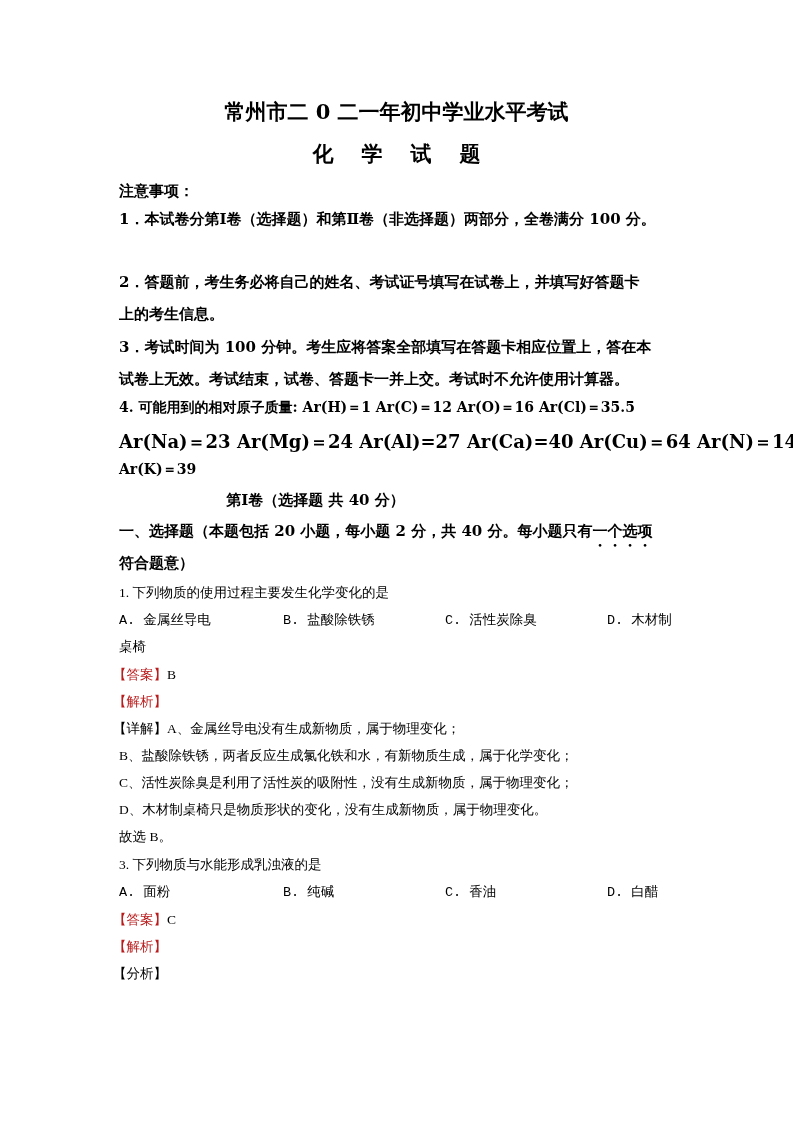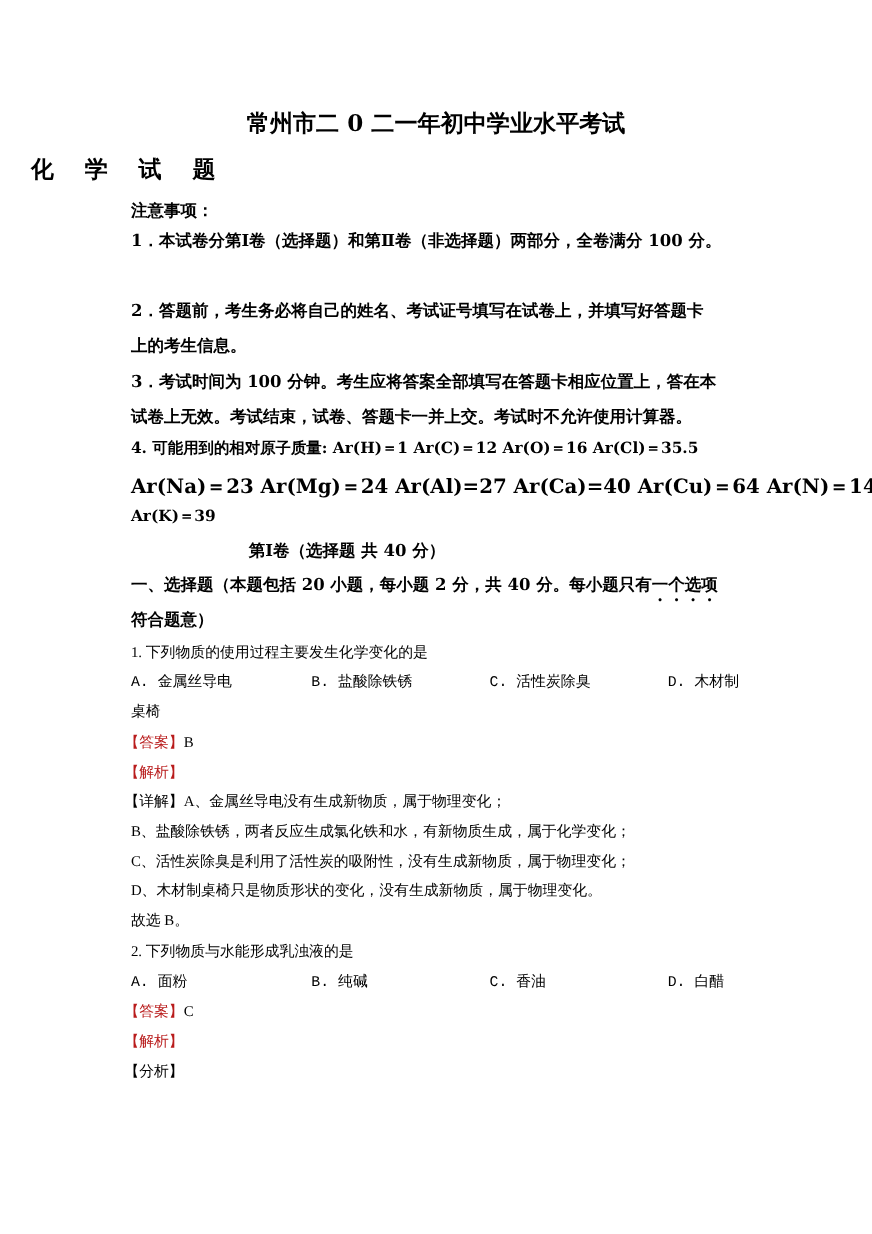--- a/index.html
+++ b/index.html
@@ -1,20 +1,20 @@
 <!DOCTYPE html>
 <html><head>
 <meta charset="utf-8">
 <style>
   html, body { margin: 0; padding: 0; background: #ffffff; }
   body { width: 793px; height: 1122px; position: relative; overflow: hidden; color: #000; }
   .page { position: absolute; left: 0; top: 0; width: 793px; height: 1122px; }
   .abs { position: absolute; white-space: nowrap; }
   .title { font-size: 21px; font-weight: bold; font-family: "DejaVu Serif", serif; left: 0; width: 793px; text-align: center; }
-  .subtitle { font-size: 21px; font-weight: bold; font-family: "DejaVu Serif", serif; left: 0; width: 793px; letter-spacing: 28px; text-indent: 28px; }
+  .subtitle { font-size: 21px; font-weight: bold; font-family: "DejaVu Serif", serif; left: 0; width: 793px; text-align: center; letter-spacing: 28px; text-indent: 28px; }
   .notice { font-size: 15px; font-weight: bold; font-family: "DejaVu Serif", serif; left: 119px; }
   .sect-title { font-size: 15px; font-weight: bold; font-family: "DejaVu Serif", serif; left: 0; width: 631px; text-align: center; }
   .body { font-size: 13.5px; font-family: "Liberation Serif", "DejaVu Serif", serif; left: 119px; }
   .opt { font-size: 13.5px; font-family: Liberation Mono, monospace; }
   .tag { color: #b91c1c; }
   .emph { text-emphasis: dot; -webkit-text-emphasis: dot; text-emphasis-position: under; -webkit-text-emphasis-position: under; }
 </style>
 </head>
 <body>
 
@@ -48,21 +48,21 @@
   <div class="abs body" style="top:666px; left:113px;">
     <span class="tag">【答案】</span><span>B</span>
   </div>
   <div class="abs body tag" style="top:693px; left:113px;">【解析】</div>
   <div class="abs body" style="top:720px; left:113px;">【详解】A、金属丝导电没有生成新物质，属于物理变化；</div>
   <div class="abs body" style="top:747px;">B、盐酸除铁锈，两者反应生成氯化铁和水，有新物质生成，属于化学变化；</div>
   <div class="abs body" style="top:774px;">C、活性炭除臭是利用了活性炭的吸附性，没有生成新物质，属于物理变化；</div>
   <div class="abs body" style="top:801px;">D、木材制桌椅只是物质形状的变化，没有生成新物质，属于物理变化。</div>
   <div class="abs body" style="top:828px;">故选 B。</div>
 
-  <div class="abs body" style="top:856px;">2. 下列物质与水能形成乳浊液的是</div>
+  <div class="abs body" style="top:856px;">3. 下列物质与水能形成乳浊液的是</div>
   <div class="abs opt" style="top:883px; left:119px;">A. 面粉</div>
   <div class="abs opt" style="top:883px; left:283px;">B. 纯碱</div>
   <div class="abs opt" style="top:883px; left:445px;">C. 香油</div>
   <div class="abs opt" style="top:883px; left:607px;">D. 白醋</div>
   <div class="abs body" style="top:911px; left:113px;">
     <span class="tag">【答案】</span><span>C</span>
   </div>
   <div class="abs body tag" style="top:938px; left:113px;">【解析】</div>
   <div class="abs body" style="top:965px; left:113px;">【分析】</div>
 

